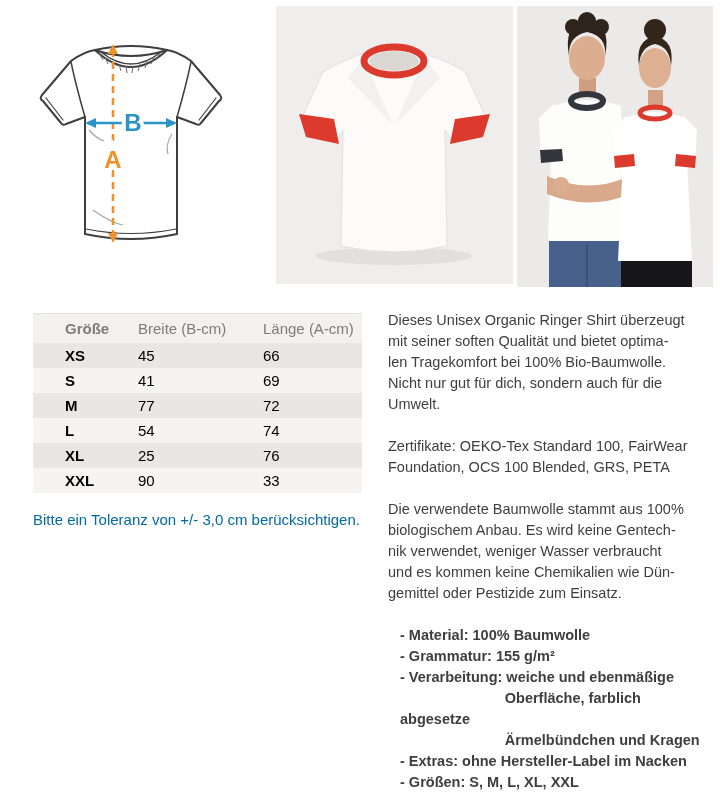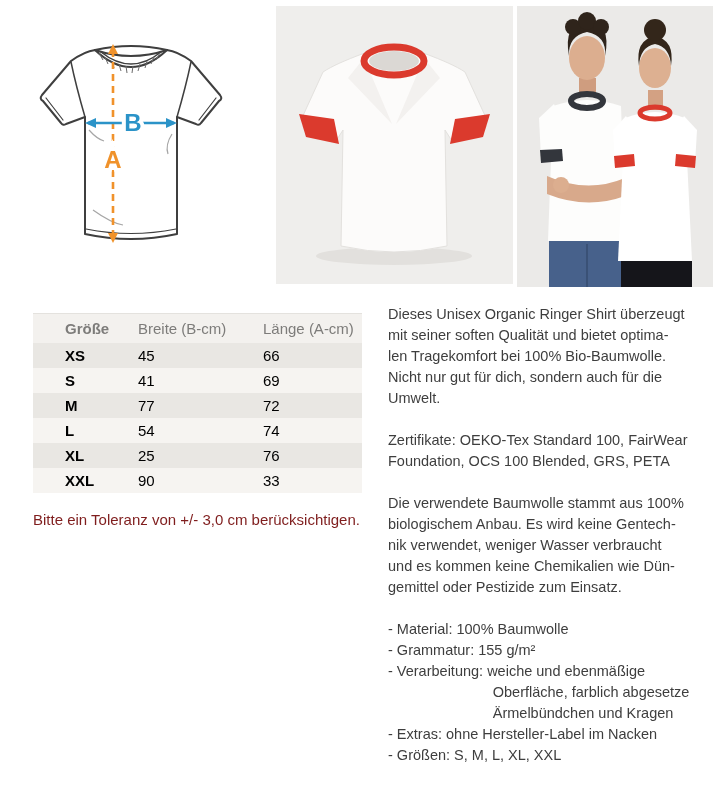--- a/index.html
+++ b/index.html
@@ -22,27 +22,27 @@
   table.size-table { border-collapse:collapse; width:329px; table-layout:fixed;
     font-size:15px; }
   .size-table col.c1 { width:105px; } .size-table col.c2 { width:125px; } .size-table col.c3 { width:99px; }
   .size-table th, .size-table td { text-align:left; font-weight:400; padding:0; }
   .size-table th { height:29px; color:#7d7c7a; background:#f3f1ee; border-top:1px solid #e4e2de; }
   .size-table td { height:25px; color:#000000; }
   .size-table th:first-child, .size-table td:first-child { padding-left:32px;font-weight:bold; }
   .size-table tbody tr:nth-child(odd)  td { background:#e9e7e3; }
   .size-table tbody tr:nth-child(even) td { background:#f6f4f1; }
 
-  .tolerance-note { position:absolute; left:33px; top:511px; font-size:15px; color:#7f1d1d; }
+  .tolerance-note { position:absolute; left:33px; top:511px; font-size:15px; color:#0369a1; }
 
   
   .description { position:absolute; left:388px; top:300px; width:332px;
     font-size:14.5px; line-height:21px; color:#3e3e3e; }
-  .description .para { white-space:pre-line; margin:4px 0 21px 0; }
-  .description .details { white-space:pre-wrap; margin:0; }
+  .description .para { white-space:pre-line; margin:10px 0 21px 0; }
+  .description .details { white-space:pre-wrap; margin:12px;font-weight:bold; }
 </style>
 </head>
 <body>
 
 <div class="stage">
 
   <div class="diagram">
     <svg viewBox="0 0 198 215">
 
       <g stroke="#3f3f3f" stroke-width="2" fill="#ffffff" stroke-linejoin="round" stroke-linecap="round">

